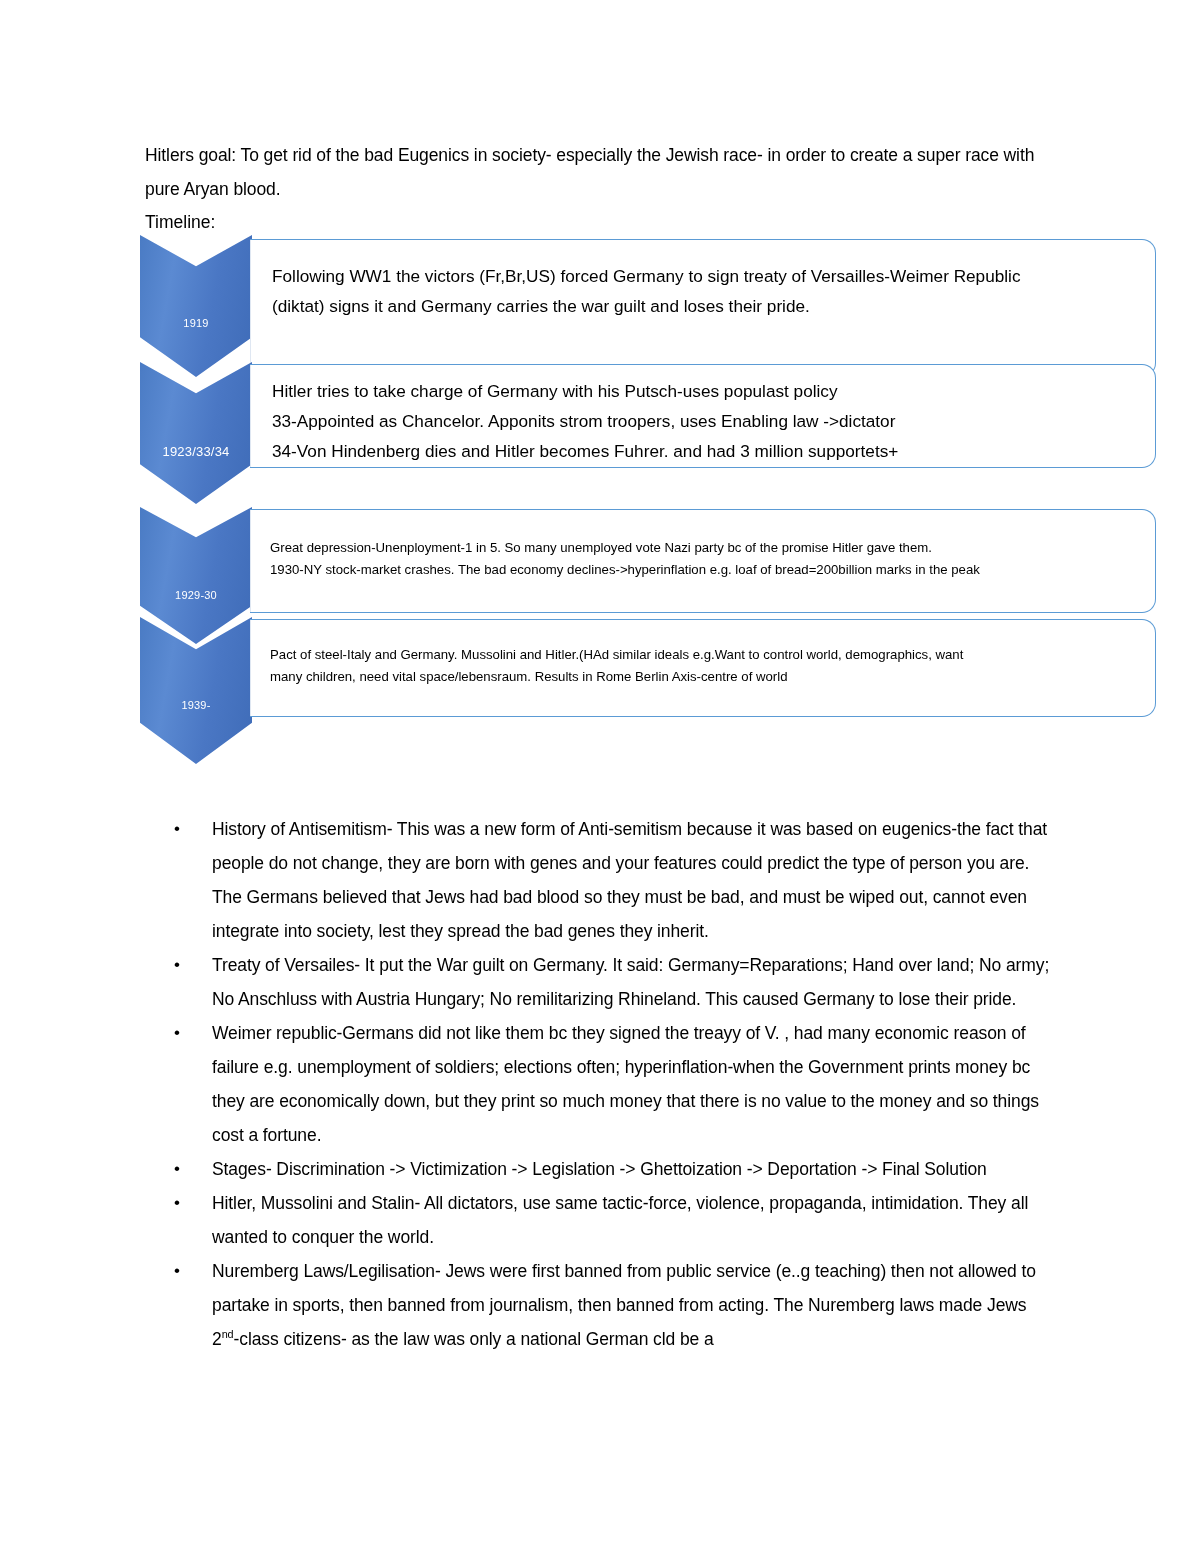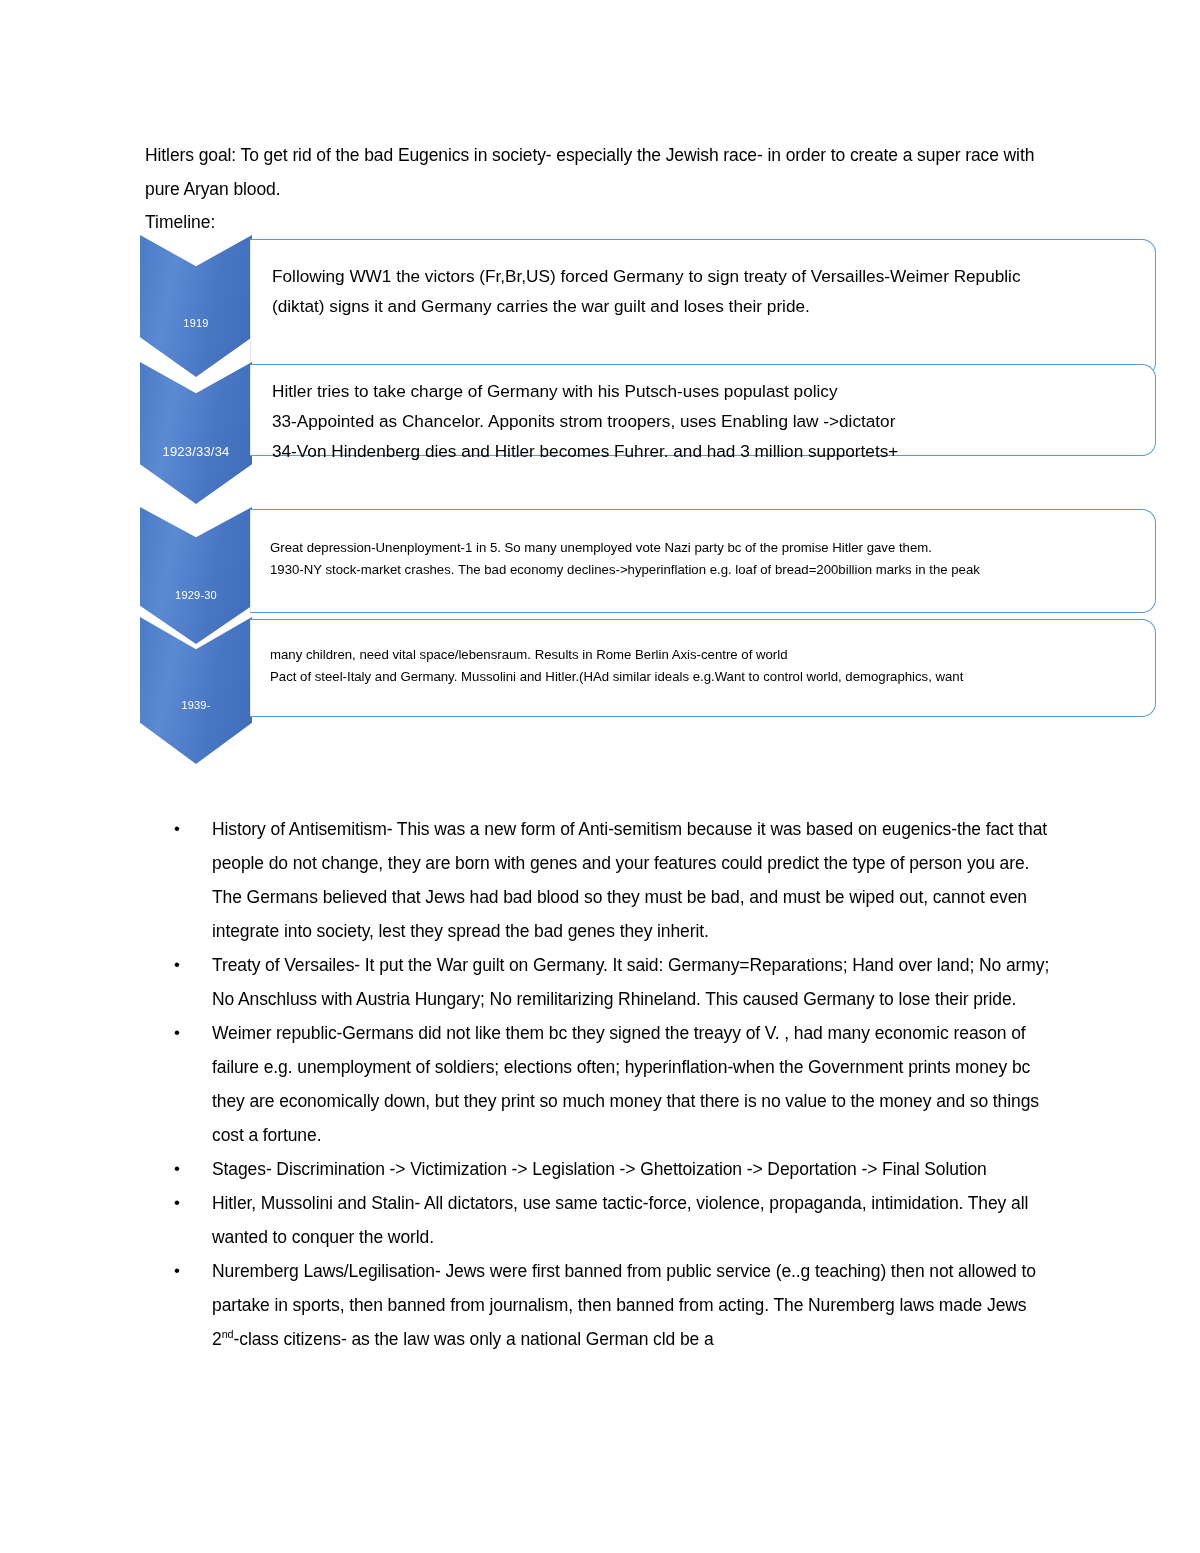--- a/index.html
+++ b/index.html
@@ -159,21 +159,21 @@
         <div class="tl-box-inner" style="top:21px;">
           <span class="tl-line">Following WW1 the victors (Fr,Br,US) forced Germany to sign treaty of Versailles-Weimer Republic</span>
           <span class="tl-line">(diktat) signs it and Germany carries the war guilt and loses their pride.</span>
         </div>
       </div>
     </div>
 
     <div class="tl-row" style="top:127px;">
       <div class="chev" style="top:0px;height:142px;"></div>
       <div class="chev-year wide" style="top:82px;">1923/33/34</div>
-      <div class="tl-box size-lg" style="left:110px;top:2px;width:906px;height:92px;">
+      <div class="tl-box size-lg" style="left:110px;top:2px;width:906px;height:104px;">
         <div class="tl-box-inner" style="top:11px;">
           <span class="tl-line">Hitler tries to take charge of Germany with his Putsch-uses populast policy</span>
           <span class="tl-line">33-Appointed as Chancelor. Apponits strom troopers, uses Enabling law -&gt;dictator</span>
           <span class="tl-line">34-Von Hindenberg dies and Hitler becomes Fuhrer. and had 3 million supportets+</span>
         </div>
       </div>
     </div>
 
     <div class="tl-row" style="top:272px;">
       <div class="chev" style="top:0px;height:137px;"></div>
@@ -184,22 +184,22 @@
           <span class="tl-line">1930-NY stock-market crashes. The bad economy declines-&gt;hyperinflation e.g. loaf of bread=200billion marks in the peak</span>
         </div>
       </div>
     </div>
 
     <div class="tl-row" style="top:382px;">
       <div class="chev" style="top:0px;height:147px;"></div>
       <div class="chev-year" style="top:82px;">1939-</div>
       <div class="tl-box size-sm" style="left:110px;top:2px;width:906px;height:98px;">
         <div class="tl-box-inner" style="top:24px;left:20px;right:8px;">
+          <span class="tl-line">Pact of steel-Italy and Germany. Mussolini and Hitler.(HAd similar ideals e.g.Want to control world, demographics, want</span>
           <span class="tl-line">many children, need vital space/lebensraum. Results in Rome Berlin Axis-centre of world</span>
-          <span class="tl-line">Pact of steel-Italy and Germany. Mussolini and Hitler.(HAd similar ideals e.g.Want to control world, demographics, want</span>
         </div>
       </div>
     </div>
 
   </div>
 
   <div class="bullets">
 
     <div class="bullet">
       <span class="dot">•</span>

